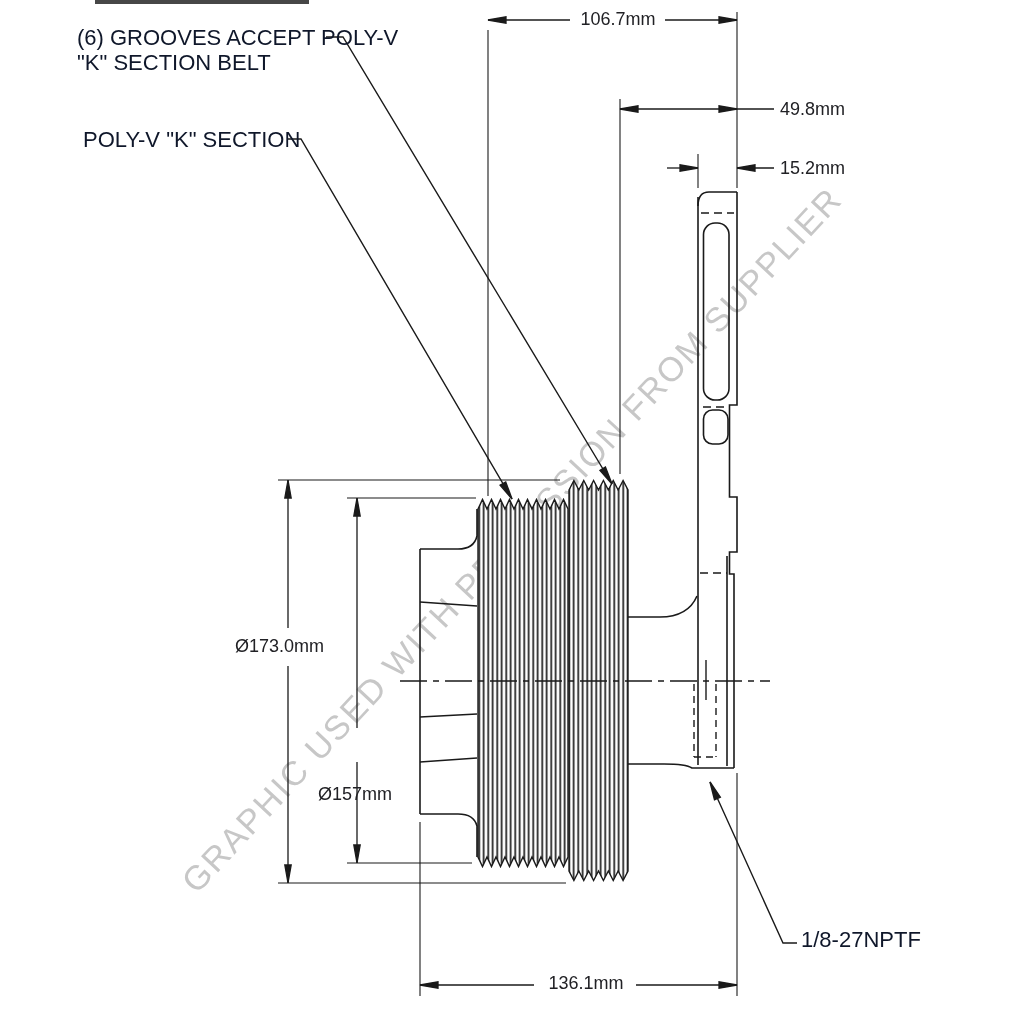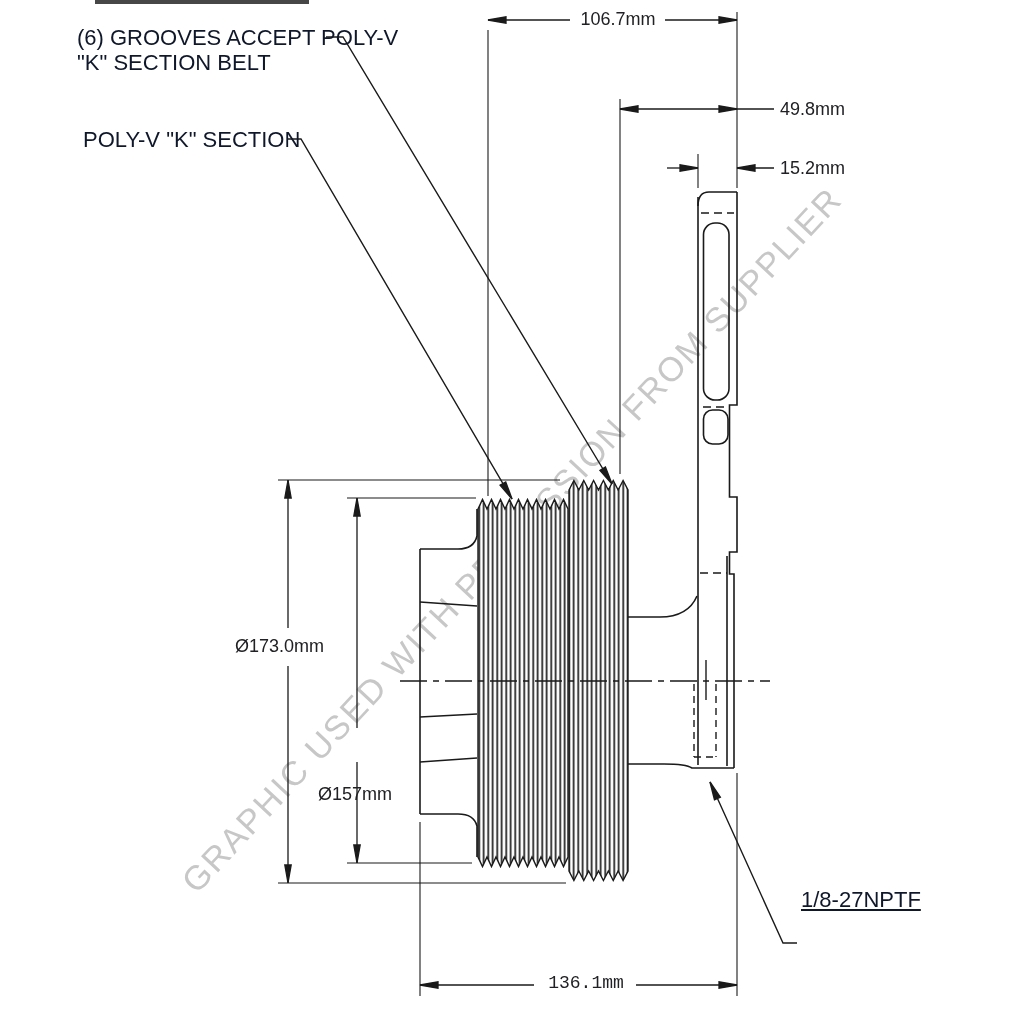--- a/index.html
+++ b/index.html
@@ -171,19 +171,19 @@
   <div class="dim ctr" style="left:572px;top:9px;width:92px;">106.7mm</div>
 
   <div class="dim" style="left:780px;top:99px;text-align:center;">49.8mm</div>
 
   <div class="dim" style="left:780px;top:158px;">15.2mm</div>
 
   <div class="dim" style="left:227px;top:636px;margin-left:8px;">Ø173.0mm</div>
 
   <div class="dim" style="left:318px;top:736px;margin-top:48px;">Ø157mm</div>
 
-  <div class="dim ctr" style="left:538px;top:973px;width:96px;font-family:Liberation Mono, monospace;">136.1mm</div>
+  <div class="dim ctr" style="left:538px;top:973px;width:96px;">136.1mm</div>
 
-  <div class="lbl" style="left:801px;top:887px;line-height:26px;text-decoration:underline;">
+  <div class="lbl" style="left:801px;top:927px;line-height:26px;">
     <div>1/8-27NPTF</div>
   </div>
 
 </div>
 
 </body></html>

